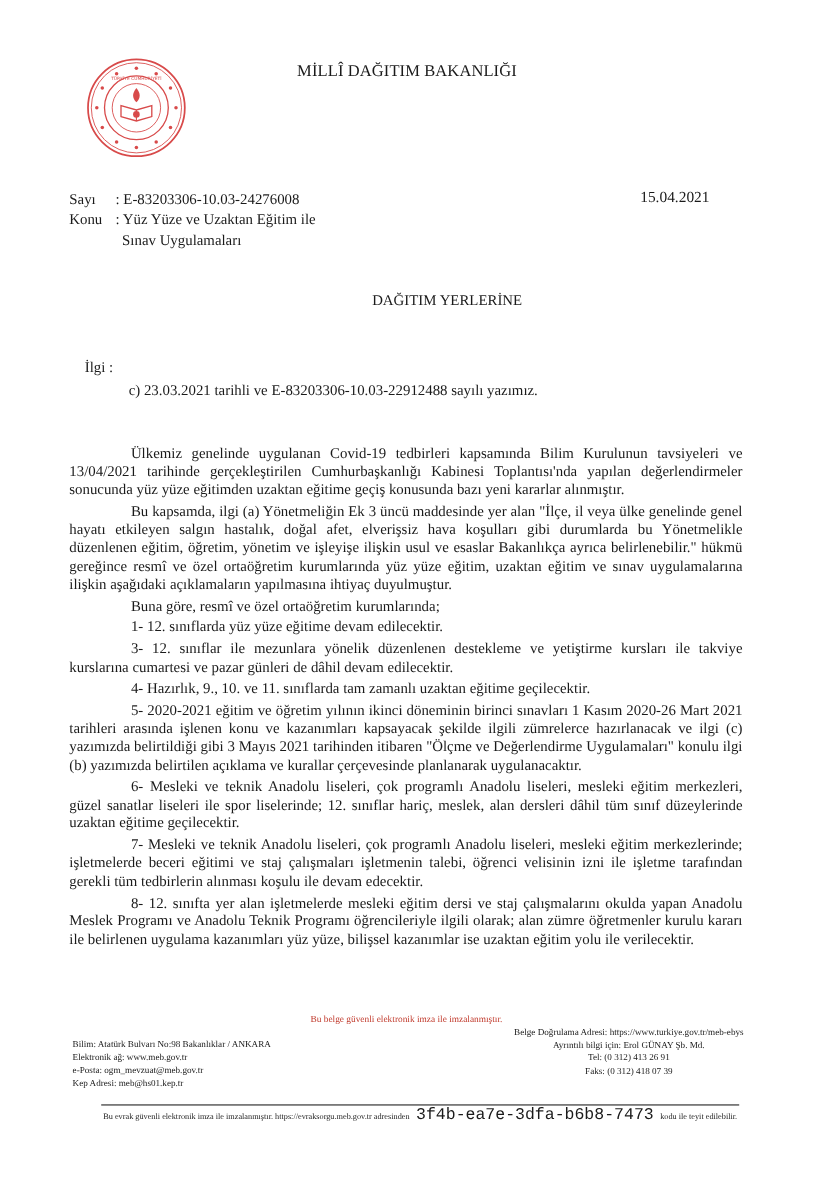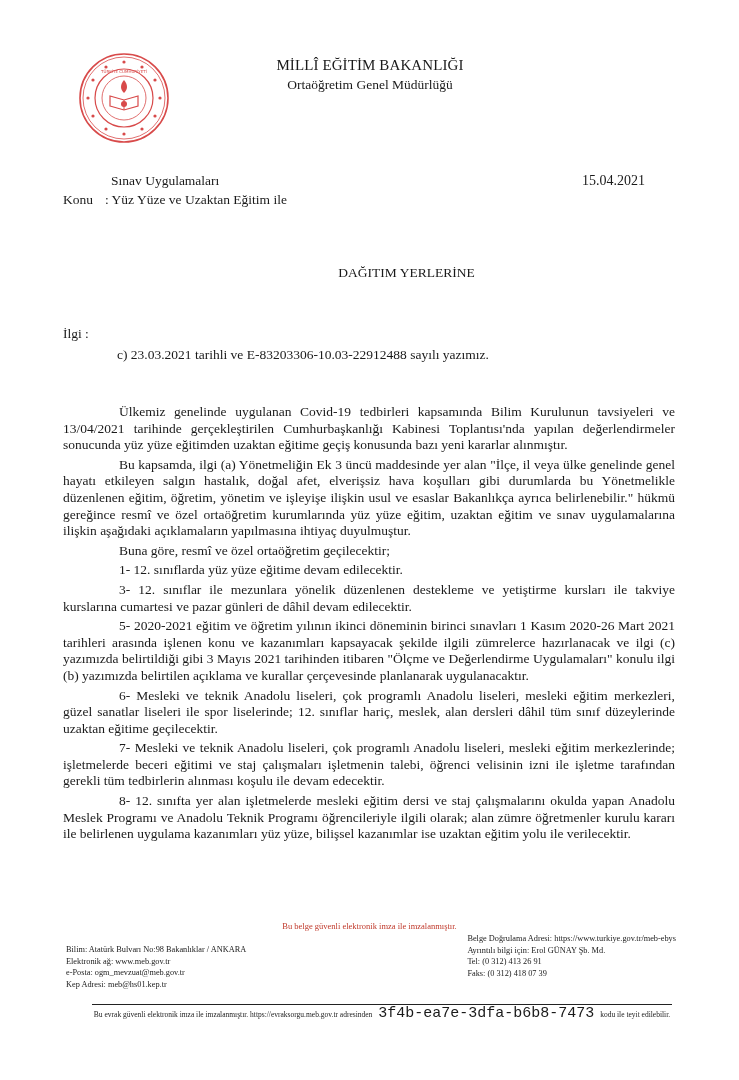--- a/index.html
+++ b/index.html
@@ -17,32 +17,32 @@
   .header .line2 { font-size: 15px; line-height: 20px; letter-spacing: 0.1px; }
   .header .line3 { font-size: 13.5px; line-height: 19px; }
 
   .meta { left: 63px; top: 171px; font-size: 13.5px; line-height: 19px; }
   .meta .row { display: flex; }
   .meta .k { width: 42px; }
   .date { left: 582px; top: 171px; font-size: 14px; line-height: 19px; }
 
   .recipients { left: 0; width: 739px; top: 264px; text-align: center; font-size: 13.5px; line-height: 18px; padding-left: 37px; }
 
-  .refs { left: 63px; top: 324px; font-size: 13.5px; line-height: 20.5px; }
+  .refs { left: 63px; top: 324px; font-size: 13.5px; line-height: 20.5px; text-align: center; }
   .refs .row { display: flex; }
   .refs .lbl { width: 54px; }
 
   .body-text { left: 63px; width: 612px; top: 404px; font-size: 13.5px; line-height: 16.6px; text-align: justify; }
   .body-text p { margin: 0 0 3px 0; text-indent: 56px; }
 
   .sig-note { left: 0; width: 739px; top: 920px; text-align: center; color: #c0392b; font-size: 8.5px; line-height: 12px; }
 
   .footer-left { left: 66px; top: 933px; font-size: 8.3px; line-height: 11.6px; }
   .footer-left div:first-child { margin-top: 11px; }
-  .footer-right { right: 63px; top: 933px; font-size: 8.3px; line-height: 11.6px; text-align: left; }
+  .footer-right { right: 63px; top: 933px; font-size: 8.3px; line-height: 11.6px; text-align: center; }
 
   .footer-rule { left: 92px; width: 580px; top: 1004px; border-top: 1.2px solid #222; }
   .footer-verify { left: 92px; width: 580px; top: 1007px; font-size: 7.5px; line-height: 14px; text-align: center; white-space: nowrap; }
   .footer-verify .code { font-family: "Liberation Mono", "DejaVu Sans Mono", monospace; font-size: 15px; margin: 0 4px; }
 </style>
 </head>
 <body>
 
 <div class="abs logo">
   <svg width="92" height="92" viewBox="0 0 92 92">
@@ -70,32 +70,35 @@
       <path d="M46 28 C42 33 42 37 46 41 C50 37 50 33 46 28 Z"></path>
       <circle cx="46" cy="52" r="3"></circle>
     </g>
     <g fill="#d84a4a" font-size="4" font-family="DejaVu Sans, sans-serif">
       <text x="46" y="21" text-anchor="middle">TÜRKİYE CUMHURİYETİ</text>
     </g>
   </svg>
 </div>
 
 <div class="abs header">
-  <div class="line2">MİLLÎ EĞİTİM BAKANLIĞI</div>
-  <div class="line3">Ortaöğretim Genel Müdürlüğü</div>
+  <div class="line2">MİLLÎ DAĞITIM BAKANLIĞI</div>
 </div>
 
 <div class="abs meta">
   <div class="row">
-    <span class="k"></span>
-    <span style="padding-left:6px">Sınav Uygulamaları</span>
+    <span class="k">Sayı</span>
+    <span>: E-83203306-10.03-24276008</span>
   </div>
   <div class="row">
     <span class="k">Konu</span>
     <span>: Yüz Yüze ve Uzaktan Eğitim ile</span>
+  </div>
+  <div class="row">
+    <span class="k"></span>
+    <span style="padding-left:6px">Sınav Uygulamaları</span>
   </div>
 </div>
 <div class="abs date">15.04.2021</div>
 
 <div class="abs recipients">DAĞITIM YERLERİNE</div>
 
 <div class="abs refs">
   <div class="row">
     <span class="lbl">İlgi :</span>
   </div>
@@ -104,23 +107,24 @@
   </div>
   <div class="row">
     <span class="lbl"></span>
     <span>c) 23.03.2021 tarihli ve E-83203306-10.03-22912488 sayılı yazımız.</span>
   </div>
 </div>
 
 <div class="abs body-text">
   <p>Ülkemiz genelinde uygulanan Covid-19 tedbirleri kapsamında Bilim Kurulunun tavsiyeleri ve 13/04/2021 tarihinde gerçekleştirilen Cumhurbaşkanlığı Kabinesi Toplantısı'nda yapılan değerlendirmeler sonucunda yüz yüze eğitimden uzaktan eğitime geçiş konusunda bazı yeni kararlar alınmıştır.</p>
   <p>Bu kapsamda, ilgi (a) Yönetmeliğin Ek 3 üncü maddesinde yer alan "İlçe, il veya ülke genelinde genel hayatı etkileyen salgın hastalık, doğal afet, elverişsiz hava koşulları gibi durumlarda bu Yönetmelikle düzenlenen eğitim, öğretim, yönetim ve işleyişe ilişkin usul ve esaslar Bakanlıkça ayrıca belirlenebilir." hükmü gereğince resmî ve özel ortaöğretim kurumlarında yüz yüze eğitim, uzaktan eğitim ve sınav uygulamalarına ilişkin aşağıdaki açıklamaların yapılmasına ihtiyaç duyulmuştur.</p>
-  <p>Buna göre, resmî ve özel ortaöğretim geçilecektir;</p>
+  <p>Buna göre, resmî ve özel ortaöğretim kurumlarında;</p>
   <p>1- 12. sınıflarda yüz yüze eğitime devam edilecektir.</p>
   <p>3- 12. sınıflar ile mezunlara yönelik düzenlenen destekleme ve yetiştirme kursları ile takviye kurslarına cumartesi ve pazar günleri de dâhil devam edilecektir.</p>
+  <p>4- Hazırlık, 9., 10. ve 11. sınıflarda tam zamanlı uzaktan eğitime geçilecektir.</p>
   <p>5- 2020-2021 eğitim ve öğretim yılının ikinci döneminin birinci sınavları 1 Kasım 2020-26 Mart 2021 tarihleri arasında işlenen konu ve kazanımları kapsayacak şekilde ilgili zümrelerce hazırlanacak ve ilgi (c) yazımızda belirtildiği gibi 3 Mayıs 2021 tarihinden itibaren "Ölçme ve Değerlendirme Uygulamaları" konulu ilgi (b) yazımızda belirtilen açıklama ve kurallar çerçevesinde planlanarak uygulanacaktır.</p>
   <p>6- Mesleki ve teknik Anadolu liseleri, çok programlı Anadolu liseleri, mesleki eğitim merkezleri, güzel sanatlar liseleri ile spor liselerinde; 12. sınıflar hariç, meslek, alan dersleri dâhil tüm sınıf düzeylerinde uzaktan eğitime geçilecektir.</p>
   <p>7- Mesleki ve teknik Anadolu liseleri, çok programlı Anadolu liseleri, mesleki eğitim merkezlerinde; işletmelerde beceri eğitimi ve staj çalışmaları işletmenin talebi, öğrenci velisinin izni ile işletme tarafından gerekli tüm tedbirlerin alınması koşulu ile devam edecektir.</p>
   <p>8- 12. sınıfta yer alan işletmelerde mesleki eğitim dersi ve staj çalışmalarını okulda yapan Anadolu Meslek Programı ve Anadolu Teknik Programı öğrencileriyle ilgili olarak; alan zümre öğretmenler kurulu kararı ile belirlenen uygulama kazanımları yüz yüze, bilişsel kazanımlar ise uzaktan eğitim yolu ile verilecektir.</p>
 </div>
 
 <div class="abs sig-note">Bu belge güvenli elektronik imza ile imzalanmıştır.</div>
 
 <div class="abs footer-left">
   <div>Bilim: Atatürk Bulvarı No:98 Bakanlıklar / ANKARA</div>

